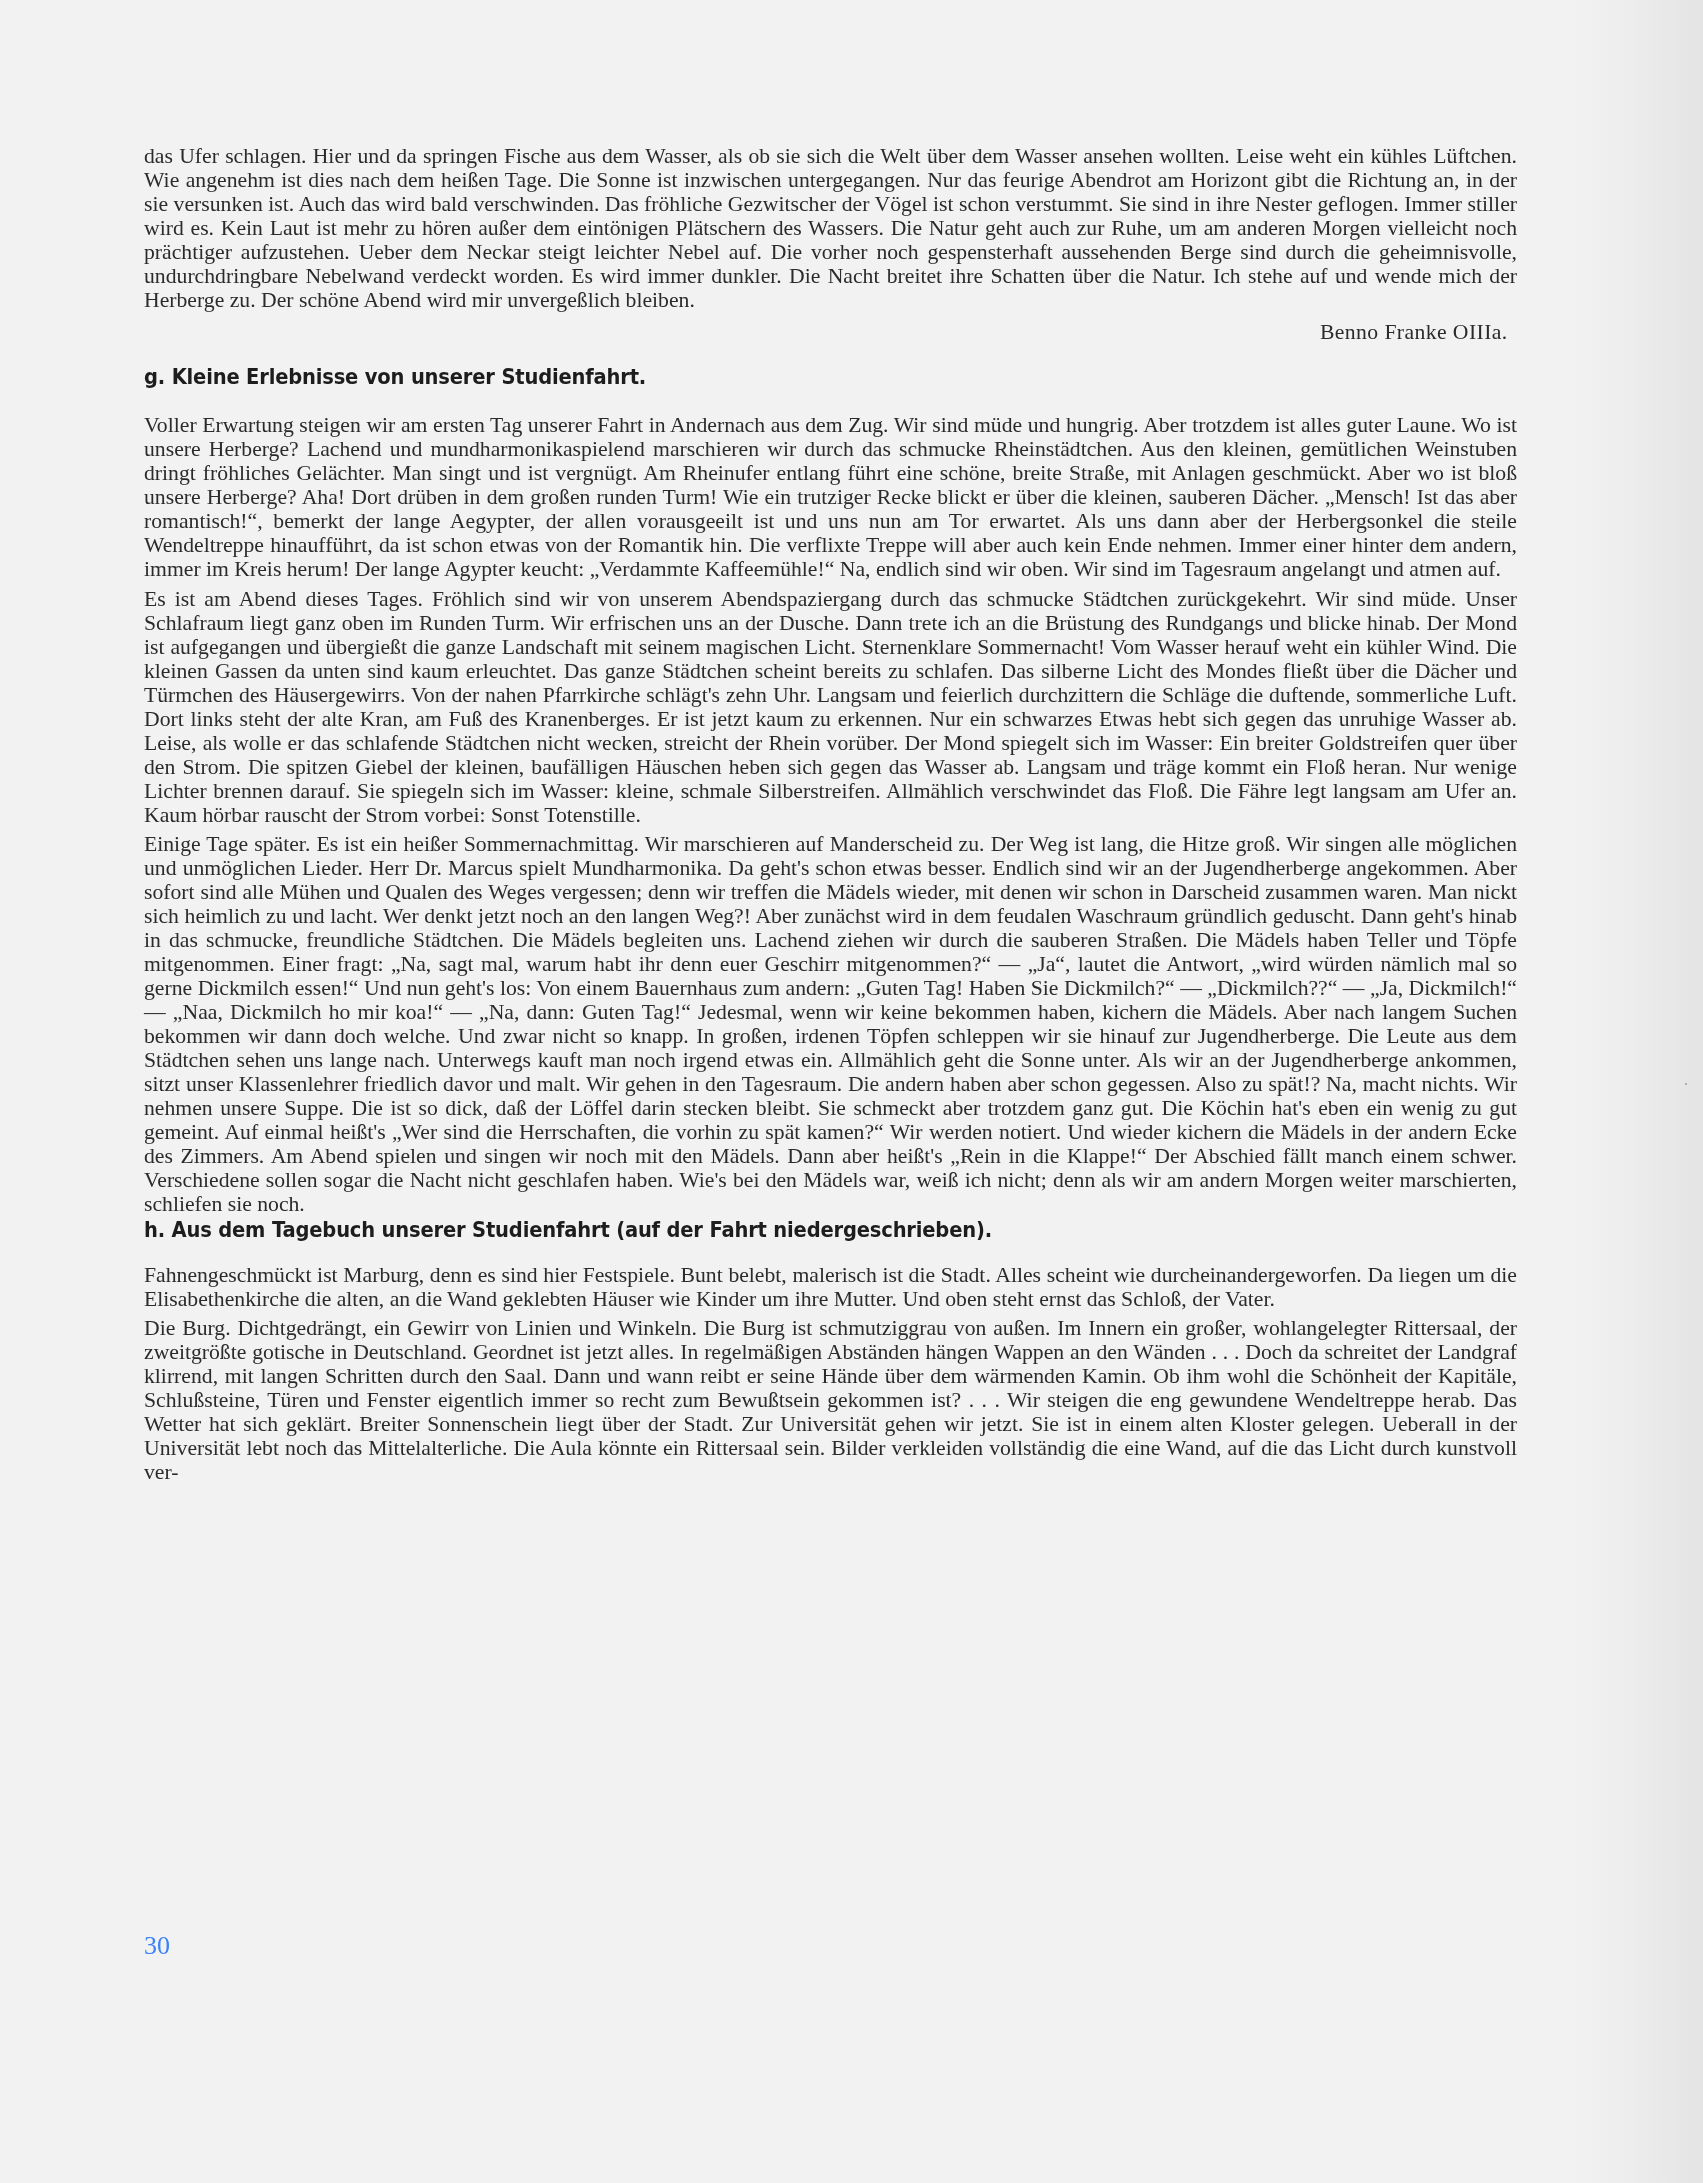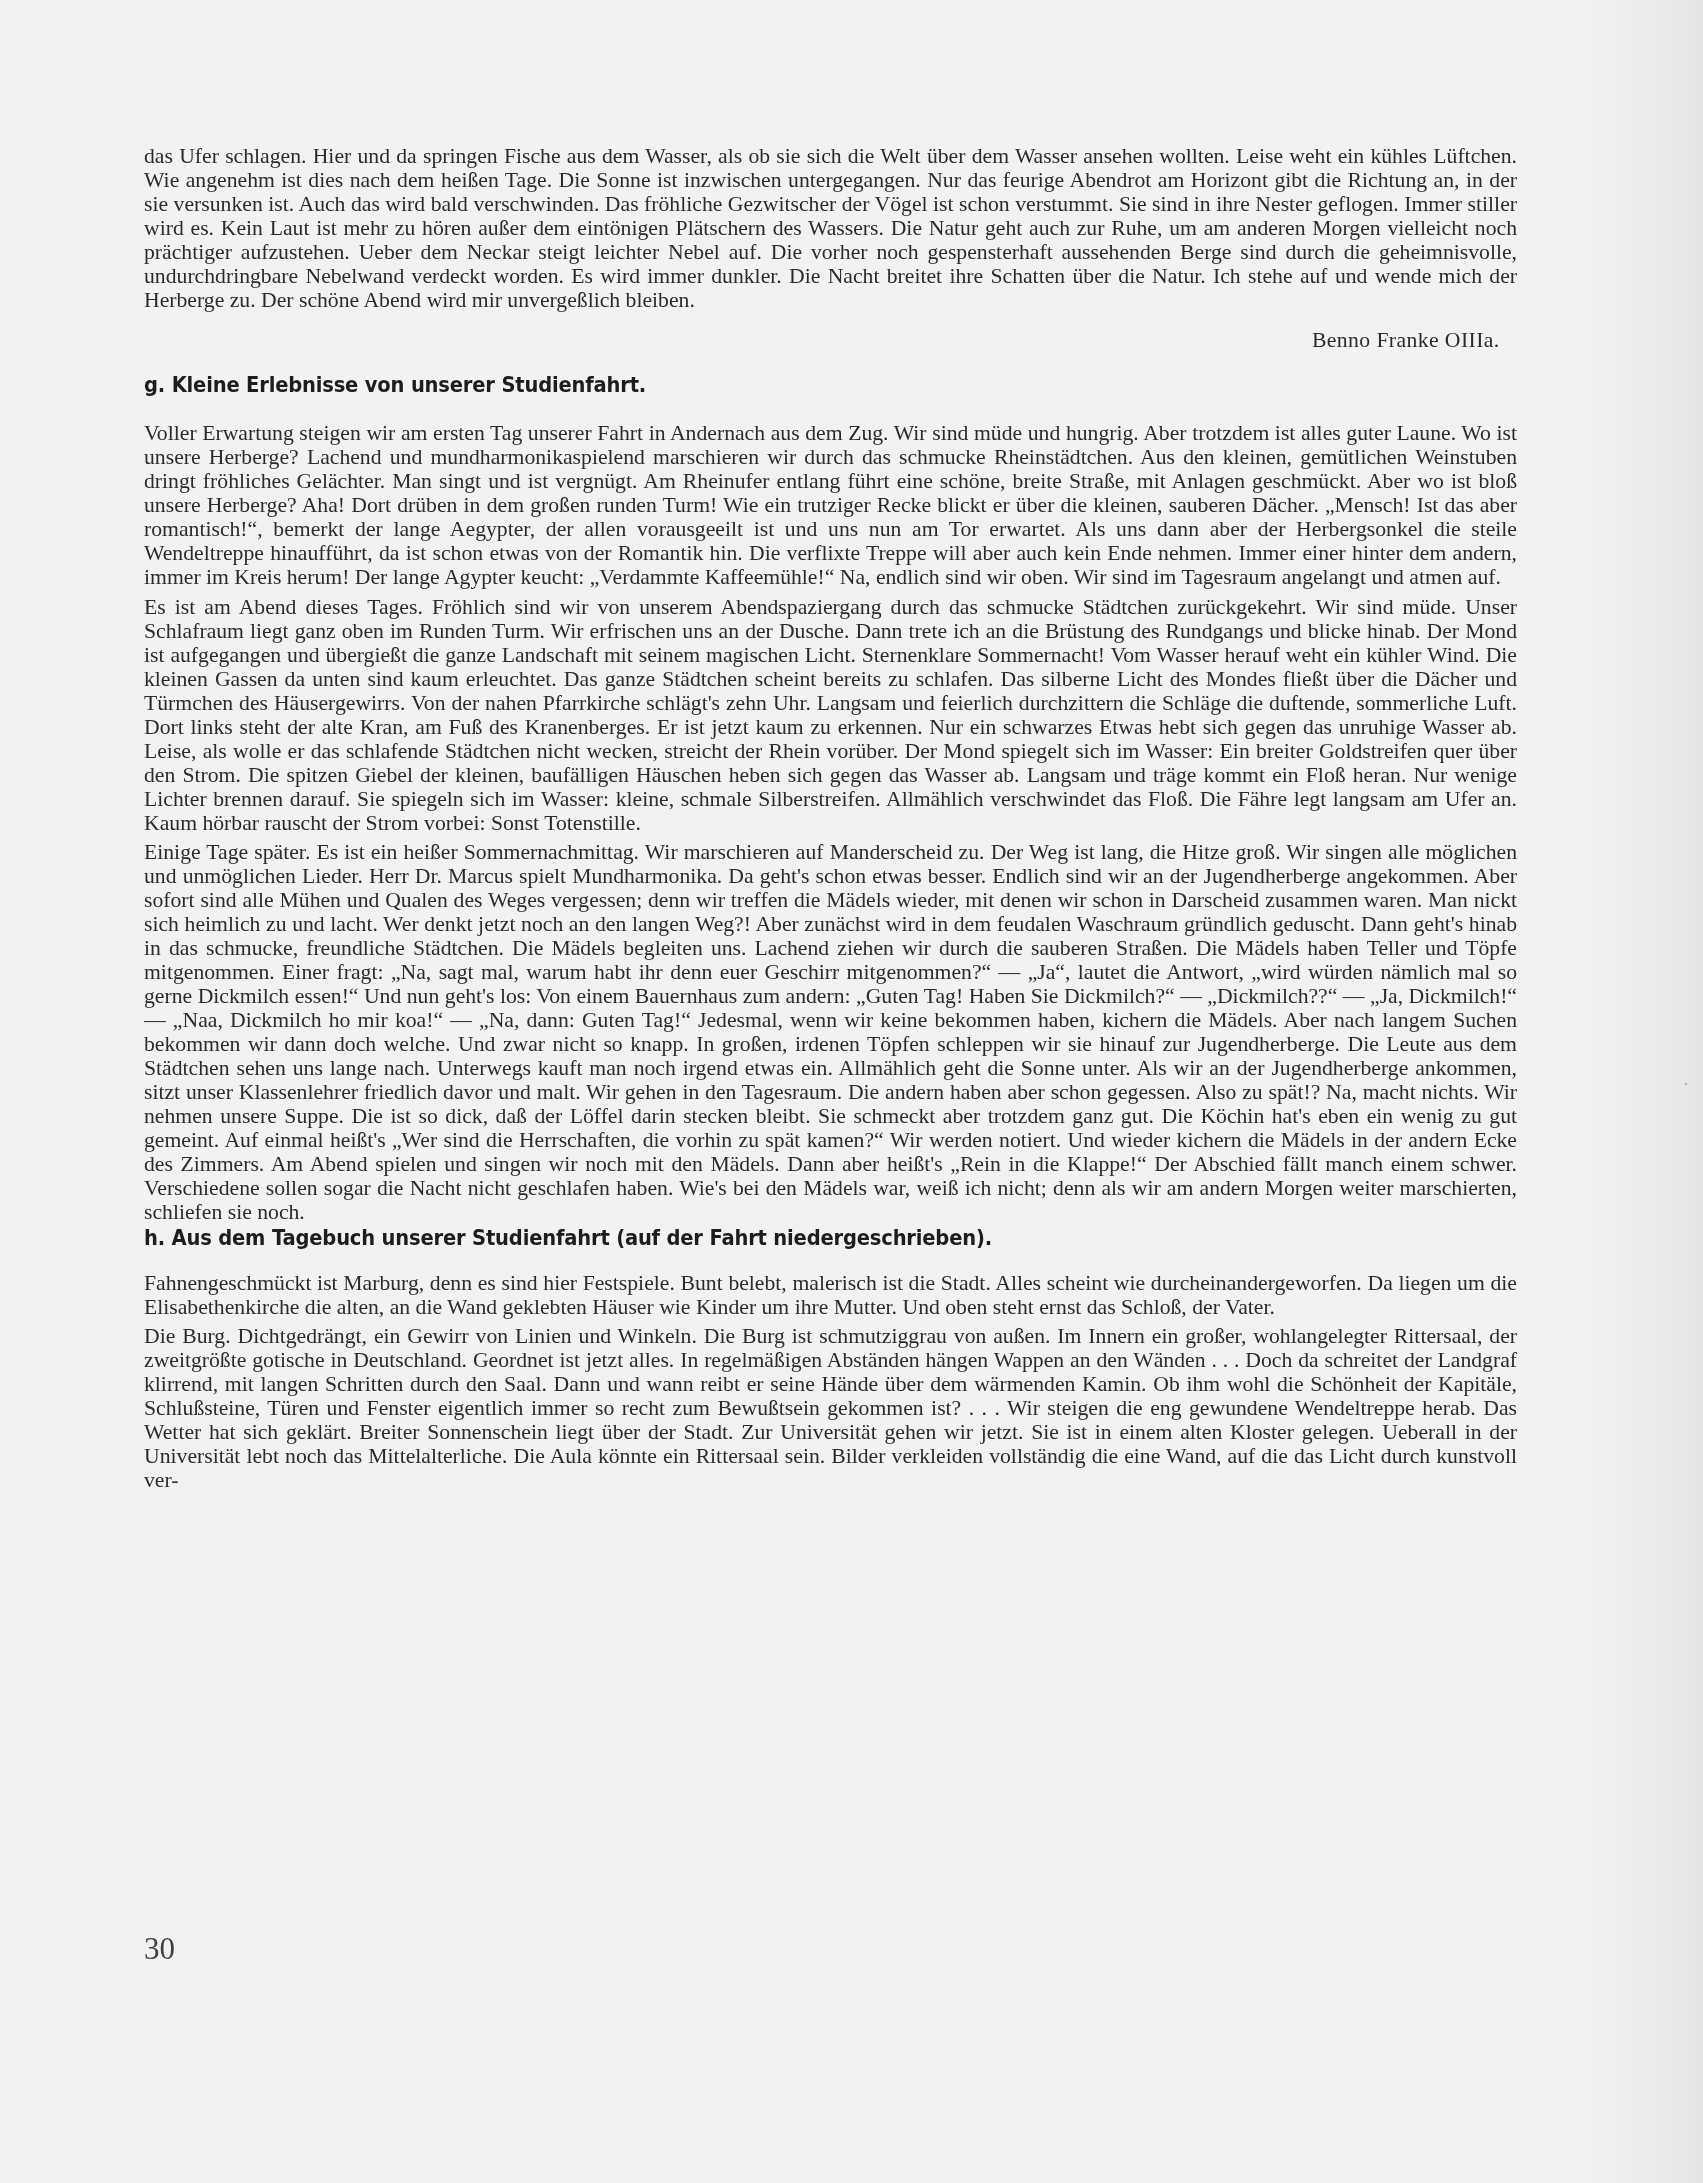--- a/index.html
+++ b/index.html
@@ -8,34 +8,34 @@
     background: linear-gradient(to right, #f2f2f2 0%, #f2f2f2 92%, #ececec 96%, #e4e4e4 100%);
     font-family: "Liberation Serif", "DejaVu Serif", serif;
     color: #2b2b2b;
     position: relative;
   }
   .page {
     position: absolute; left: 144px; top: 144px; width: 1373px;
   }
   p.para { margin: 0 0 5.7px 0; font-size: 21.7px; line-height: 24px; text-align: justify; }
   .sig {
-    text-align: right; font-size: 21.7px; line-height: 24px; margin: 16px; padding-right: 1.4px;
+    text-align: right; font-size: 21.7px; line-height: 24px; margin: 8px; padding-right: 1.4px;
     letter-spacing: 0.4px;
   }
   h2 {
     font-family: "DejaVu Sans", "Liberation Sans", sans-serif;
     font-weight: bold; font-size: 21px; letter-spacing: -0.2px;
     margin: 0; color: #1d1d1d;
     transform: scaleX(0.93); transform-origin: left center;
   }
   .sec-g { margin-top: 21px; margin-bottom: 24px; }
   .sec-h { margin-top: -4.3px; margin-bottom: 21px; }
   .page-number {
     position: absolute; left: 144px; top: 1931px;
-    font-size: 31px; color: #404040;
+    font-size: 26px; color: #3b82f6;
   }
   .speck { position: absolute; left: 1685px; top: 1083px; width: 2.1px; height: 2.1px; background: #999; border-radius: 50%; }
 </style>
 </head>
 <body>
 
 <div class="page">
 
   <p class="para">das Ufer schlagen. Hier und da springen Fische aus dem Wasser, als ob sie sich die Welt über dem Wasser ansehen wollten. Leise weht ein kühles Lüftchen. Wie angenehm ist dies nach dem heißen Tage. Die Sonne ist inzwischen untergegangen. Nur das feurige Abendrot am Horizont gibt die Richtung an, in der sie versunken ist. Auch das wird bald verschwinden. Das fröhliche Gezwitscher der Vögel ist schon verstummt. Sie sind in ihre Nester geflogen. Immer stiller wird es. Kein Laut ist mehr zu hören außer dem eintönigen Plätschern des Wassers. Die Natur geht auch zur Ruhe, um am anderen Morgen vielleicht noch prächtiger aufzustehen. Ueber dem Neckar steigt leichter Nebel auf. Die vorher noch gespensterhaft aussehenden Berge sind durch die geheimnisvolle, undurchdringbare Nebelwand verdeckt worden. Es wird immer dunkler. Die Nacht breitet ihre Schatten über die Natur. Ich stehe auf und wende mich der Herberge zu. Der schöne Abend wird mir unvergeßlich bleiben.</p>
   <p class="sig">Benno Franke OIIIa.</p>

